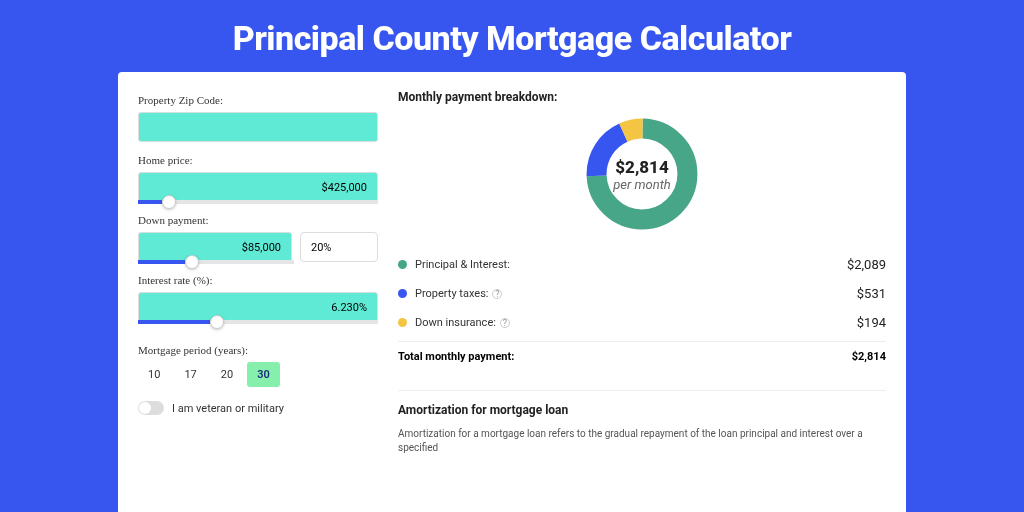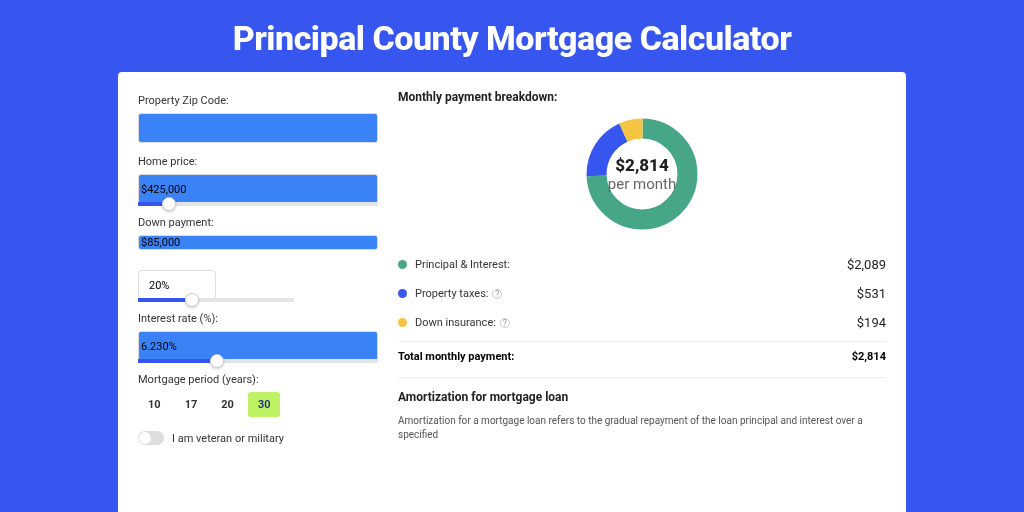--- a/index.html
+++ b/index.html
@@ -1,53 +1,53 @@
 <!DOCTYPE html>
 <html><head>
   <meta charset="utf-8">
   <style>
     * { margin: 0; padding: 0; box-sizing: border-box; font-family: -apple-system, BlinkMacSystemFont, "Segoe UI", Roboto, Arial, sans-serif; }
     body { width: 1024px; height: 512px; background: #3755ef; overflow: hidden; }
     .hero-title { text-align: center; color: #fff; font-size: 34px; font-weight: 800; padding: 18px 0 14px; letter-spacing: -0.5px; }
     .panel { background: #fff; width: 788px; height: 441px; margin: 0 auto; border-radius: 4px 4px 0 0; display: flex; padding: 18px 20px; gap: 20px; }
     .form-col { width: 240px; flex: 0 0 240px; }
     .result-col { flex: 1; }
-    .field-label { font-size: 11px; color: #333; margin-bottom: 6px; margin-top: 4px; }
-    .text-input { width: 100%; height: 30px; border: 1px solid #ddd; border-radius: 3px; padding: 0 2px; font-size: 11px; background: #3b82f6; }
+    .field-label { font-size: 11px; color: #333; margin-bottom: 6px; margin-top: 4px; font-family: Liberation Serif, serif; }
+    .text-input { width: 100%; height: 30px; border: 1px solid #ddd; border-radius: 3px; padding: 0 10px; font-size: 11px; background: #5eead4; text-align: right; }
     .slider-track { position: relative; height: 4px; background: #e5e5e5; margin-top: -2px; margin-bottom: 6px; }
     .slider-fill { position: absolute; height: 100%; background: #3755ef; left: 0; }
     .slider-thumb { position: absolute; width: 14px; height: 14px; background: #fff; border: 1px solid #ccc; border-radius: 50%; top: -5px; box-shadow: 0 1px 3px rgba(0,0,0,0.2); }
-    .row2 { display: flex; gap: 20px; flex-direction: column; }
+    .row2 { display: flex; gap: 8px; }
     .row2 > :first-child { flex: 1; }
     .pct-input { width: 78px; height: 30px; border: 1px solid #ddd; border-radius: 4px; padding: 0 10px; font-size: 11px; }
     .period-row { display: flex; gap: 4px; margin-top: 4px; }
-    .period-btn { padding: 6px 10px; font-size: 11px; border: none; background: transparent; border-radius: 3px; cursor: pointer; color: #333; font-weight: bold; }
-    .period-btn.active { background: #bef264; color: #1a2b7a; font-weight: 600; }
+    .period-btn { padding: 6px 10px; font-size: 11px; border: none; background: transparent; border-radius: 3px; cursor: pointer; color: #333; }
+    .period-btn.active { background: #86efac; color: #1a2b7a; font-weight: 600; }
     .toggle-row { display: flex; align-items: center; gap: 8px; margin-top: 14px; }
     .toggle { width: 26px; height: 14px; background: #ddd; border-radius: 8px; position: relative; }
     .toggle::after { content: ""; position: absolute; width: 12px; height: 12px; background: #fff; border-radius: 50%; top: 1px; left: 1px; }
     .toggle-label { font-size: 11px; color: #333; }
     .section-heading { font-size: 12px; font-weight: 700; color: #222; margin-bottom: 10px; }
     .donut-wrap { display: flex; justify-content: center; margin: 4px 0 16px; }
     .donut { position: relative; width: 120px; height: 120px; }
     .donut-center { position: absolute; inset: 0; display: flex; flex-direction: column; align-items: center; justify-content: center; }
     .donut-amount { font-size: 17px; font-weight: 800; color: #222; }
-    .donut-sub { font-size: 15px; color: #666; }
+    .donut-sub { font-size: 13px; color: #666; font-style: italic; }
     .line { display: flex; align-items: center; padding: 7px 0; border-bottom: 0; justify-content: center; }
     .dot { width: 9px; height: 9px; border-radius: 50%; margin-right: 8px; flex-shrink: 0; }
     .dot-green { background: #47a687; }
     .dot-blue { background: #3755ef; }
     .dot-yellow { background: #f4c542; }
     .line-label { font-size: 11px; color: #333; flex: 0 0 auto; }
     .info-icon { font-size: 9px; color: #999; margin-left: 4px; border: 1px solid #ccc; border-radius: 50%; width: 10px; height: 10px; display: inline-flex; align-items: center; justify-content: center; }
     .line-val { font-size: 13px; color: #222; margin-left: auto; }
     .total-row { display: flex; border-top: 1px solid #eee; margin-top: 4px; padding-top: 8px; }
     .total-label { font-size: 11px; font-weight: 700; }
     .total-val { font-size: 11px; font-weight: 700; margin-left: auto; }
-    .amort-block { border-top: 1px solid #eee; margin-top: 14px; padding-top: 12px; }
+    .amort-block { border-top: 1px solid #eee; margin-top: 27px; padding-top: 12px; }
     .amort-text { font-size: 10px; color: #555; margin-top: 8px; line-height: 1.4; }
     input { outline: none; }
   </style>
 </head>
 <body>
 
 <h1 class="hero-title">Principal County Mortgage Calculator</h1>
 
 <div class="panel">
 
@@ -73,21 +73,21 @@
       <div class="slider-thumb" style="left:30%"></div>
     </div>
 
     <div class="field-label" style="margin-top:10px">Interest rate (%):</div>
     <input class="text-input" value="6.230%" style="">
     <div class="slider-track">
       <div class="slider-fill" style="width:30%"></div>
       <div class="slider-thumb" style="left:30%"></div>
     </div>
 
-    <div class="field-label" style="margin-top:10px">Mortgage period (years):</div>
+    <div class="field-label" style="margin-top:20px">Mortgage period (years):</div>
     <div class="period-row">
       <button class="period-btn">10</button>
       <button class="period-btn">17</button>
       <button class="period-btn">20</button>
       <button class="period-btn active">30</button>
     </div>
 
     <div class="toggle-row">
       <div class="toggle"></div>
       <span class="toggle-label">I am veteran or military</span>

